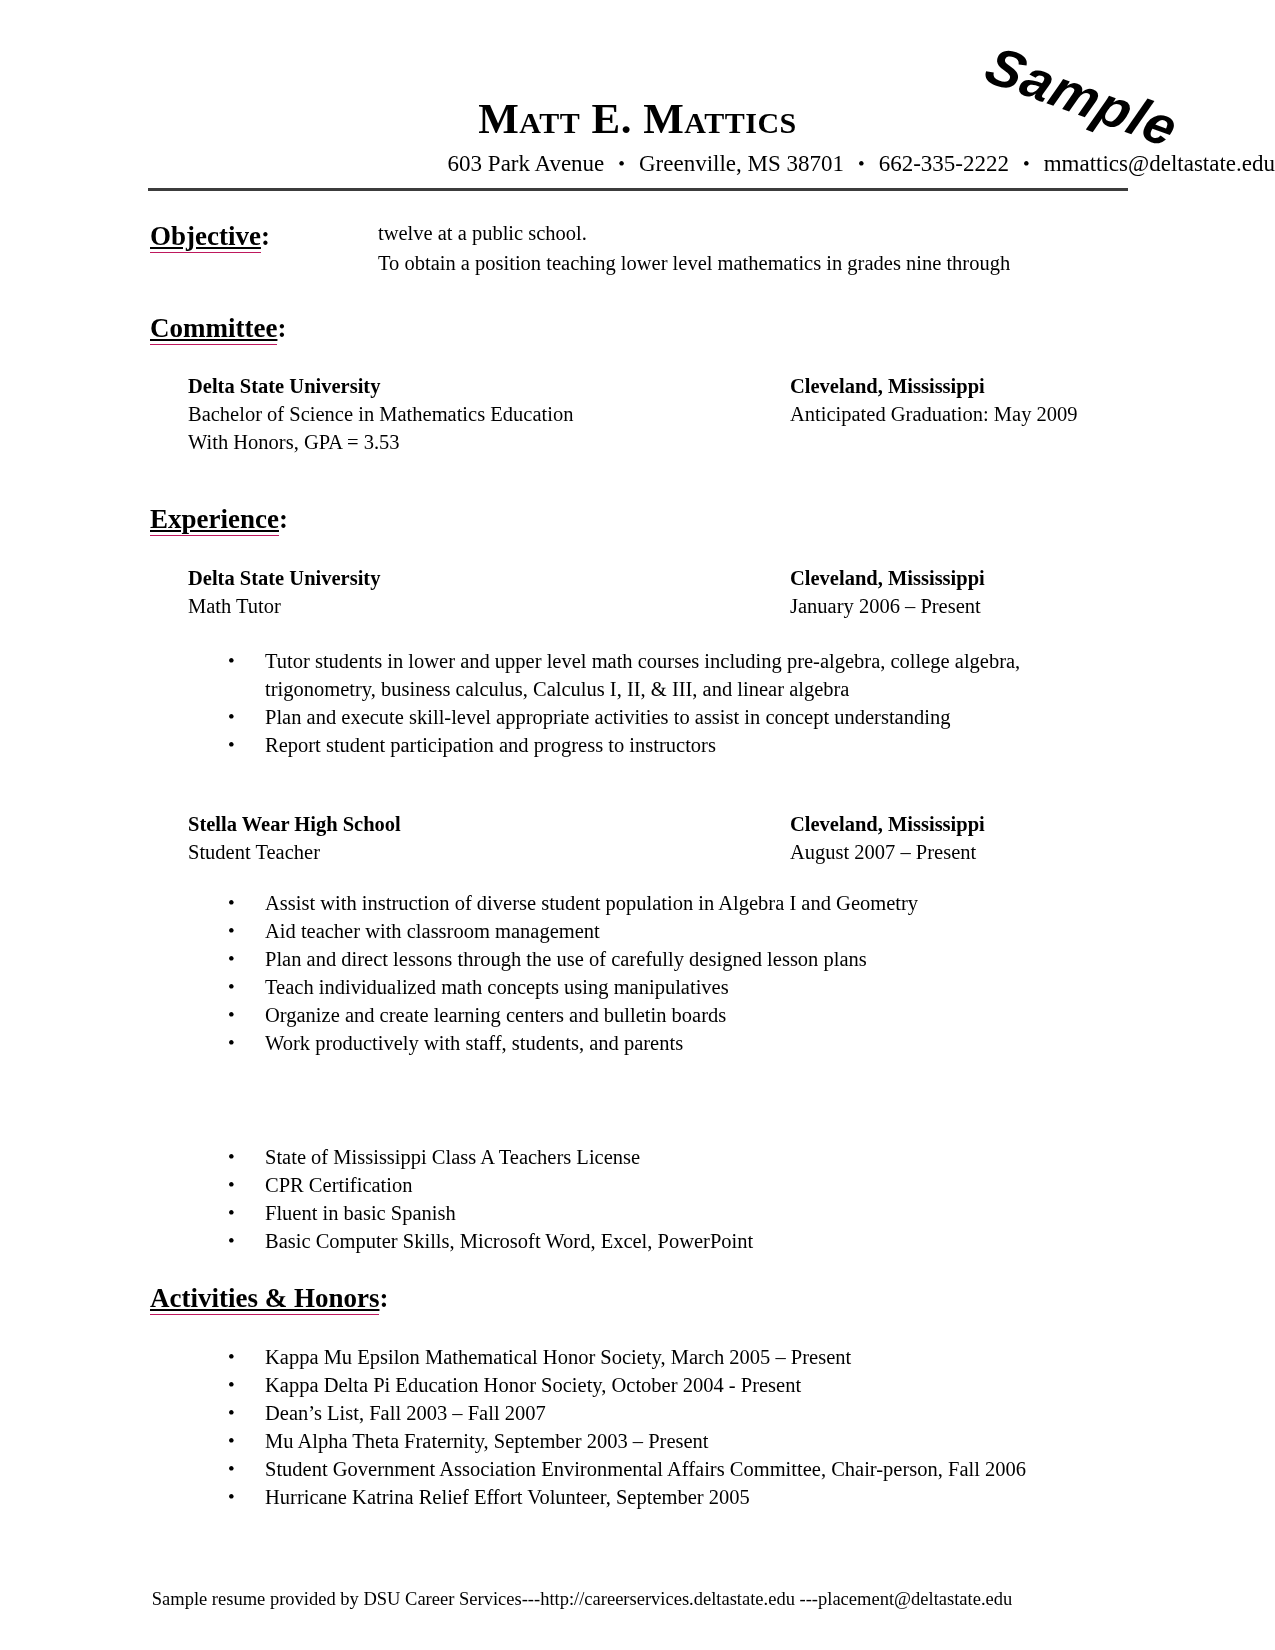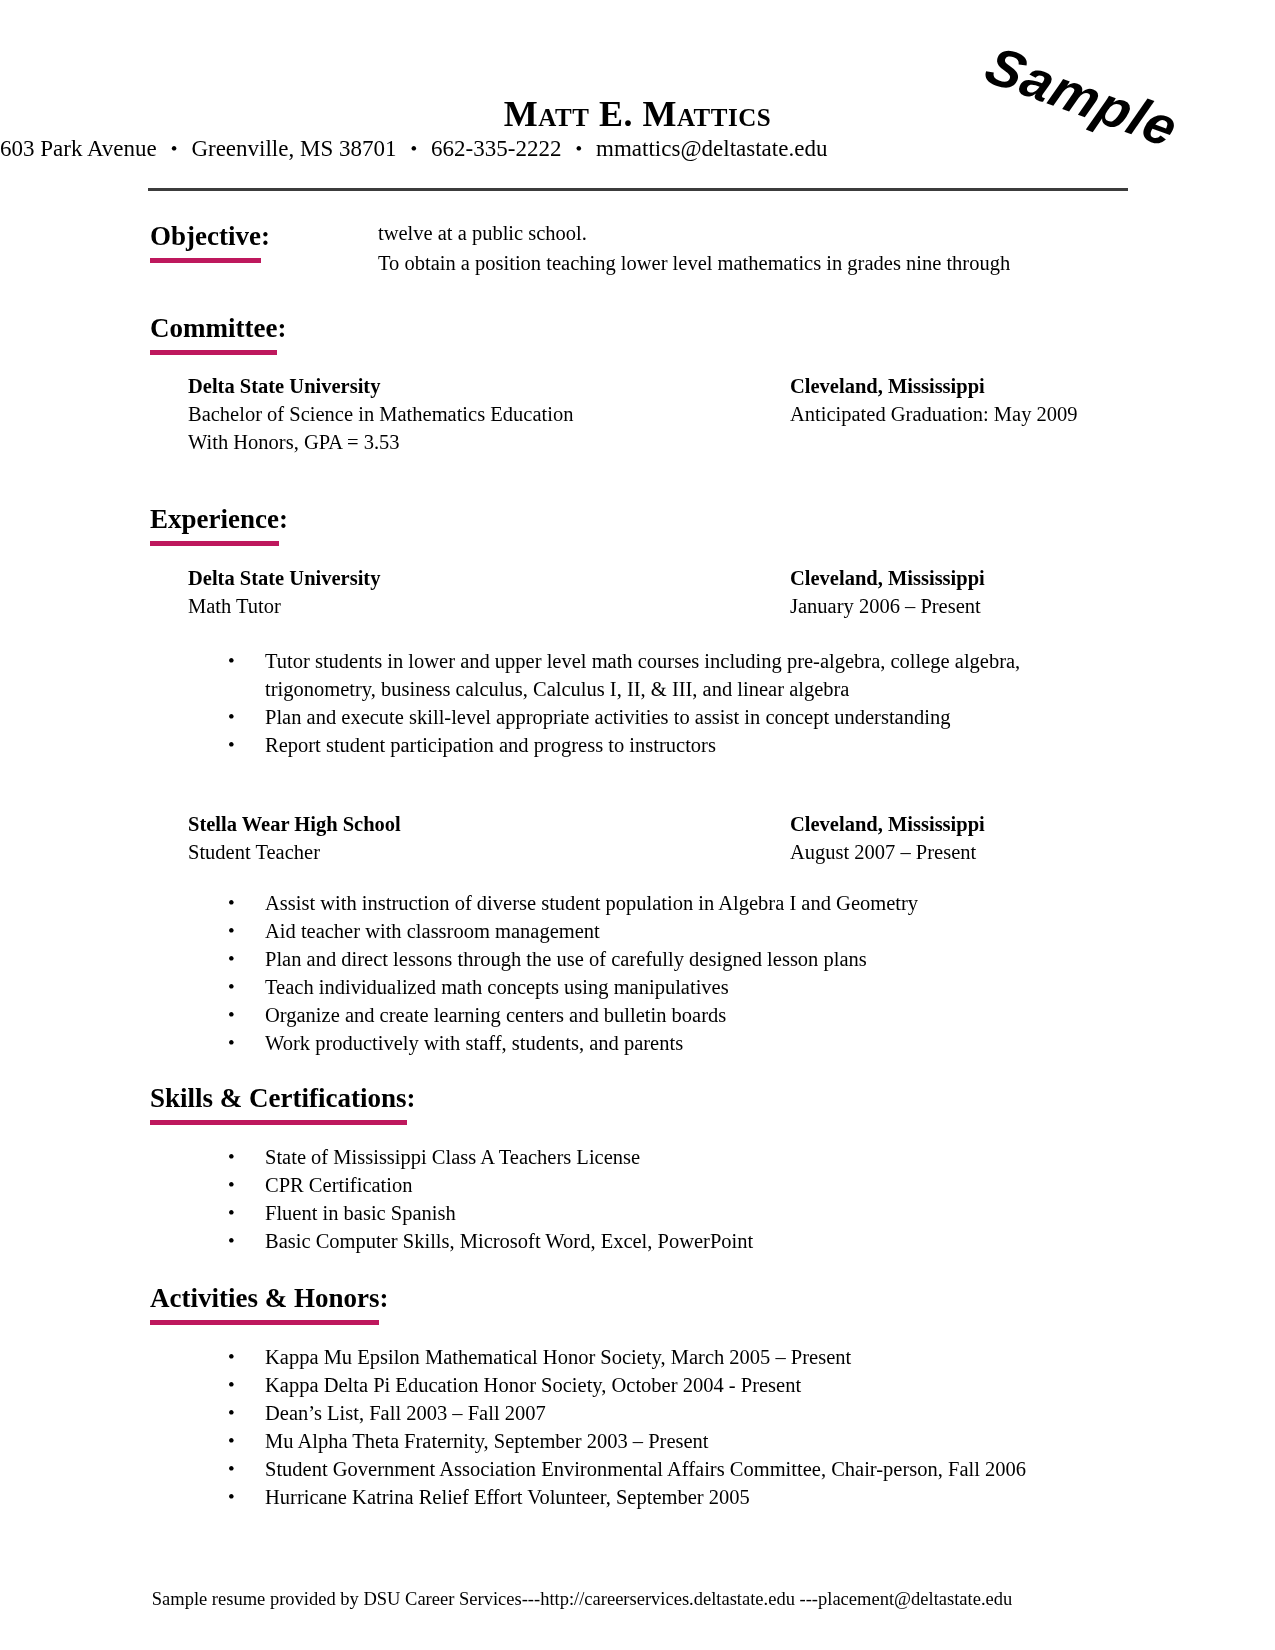--- a/index.html
+++ b/index.html
@@ -18,42 +18,42 @@
     font-size:54px;font-weight:900;font-style:italic;
     letter-spacing:1px;
     transform:rotate(20deg) skewX(-4deg);
     transform-origin:left top;
     color:#000;
   }
   
   .name{
     position:absolute;left:0;top:94px;width:1275px;
     text-align:center;
-    font-size:36px;font-weight:bold;
+    font-size:43px;font-weight:bold;
     font-variant:small-caps;
     letter-spacing:0.5px;
     line-height:1.15;
   }
   .contact{
-    position:absolute;left:0;top:135px;width:1275px;
-    text-align:left;
+    position:absolute;left:0;top:150px;width:1275px;
+    text-align:right;
     font-size:23px;line-height:1.2;
   }
   .contact .sep{padding:0 14px;font-size:19px;vertical-align:1px;}
   .rule{
     position:absolute;left:148px;top:188px;width:980px;height:0;
     border-top:3px solid #3c3c3c;
   }
   
   .heading{
     position:absolute;left:150px;
     font-size:27px;font-weight:bold;line-height:1.2;
     white-space:nowrap;
   }
-  .heading .u{border-bottom:5px solid #be185d;padding-bottom:7px;}
+  .heading .u{border-bottom:1px solid #be185d;padding-bottom:1px;text-decoration:underline;}
   .objective-text{
     position:absolute;left:378px;top:218px;width:700px;
     font-size:20.5px;line-height:30px;
   }
   .two-col{position:absolute;line-height:28px;font-size:20.5px;}
   .col-left{position:absolute;left:188px;top:0;white-space:nowrap;}
   .col-right{position:absolute;left:790px;top:0;white-space:nowrap;}
   .b{font-weight:bold;}
   
   .bullets{position:absolute;left:228px;width:860px;font-size:20.5px;line-height:28px;}
@@ -155,21 +155,20 @@
     <div class="li">
         <span class="dot">•</span>
         <span class="txt">Organize and create learning centers and bulletin boards</span>
       </div>
     <div class="li">
         <span class="dot">•</span>
         <span class="txt">Work productively with staff, students, and parents</span>
       </div>
   </div>
 
-  <div class="heading" style="top:1082px"><span class="u">Skills &amp; Certifications</span><span>:</span></div>
   <div class="bullets" style="top:1143px">
     <div class="li">
         <span class="dot">•</span>
         <span class="txt">State of Mississippi Class A Teachers License</span>
       </div>
     <div class="li">
         <span class="dot">•</span>
         <span class="txt">CPR Certification</span>
       </div>
     <div class="li">

